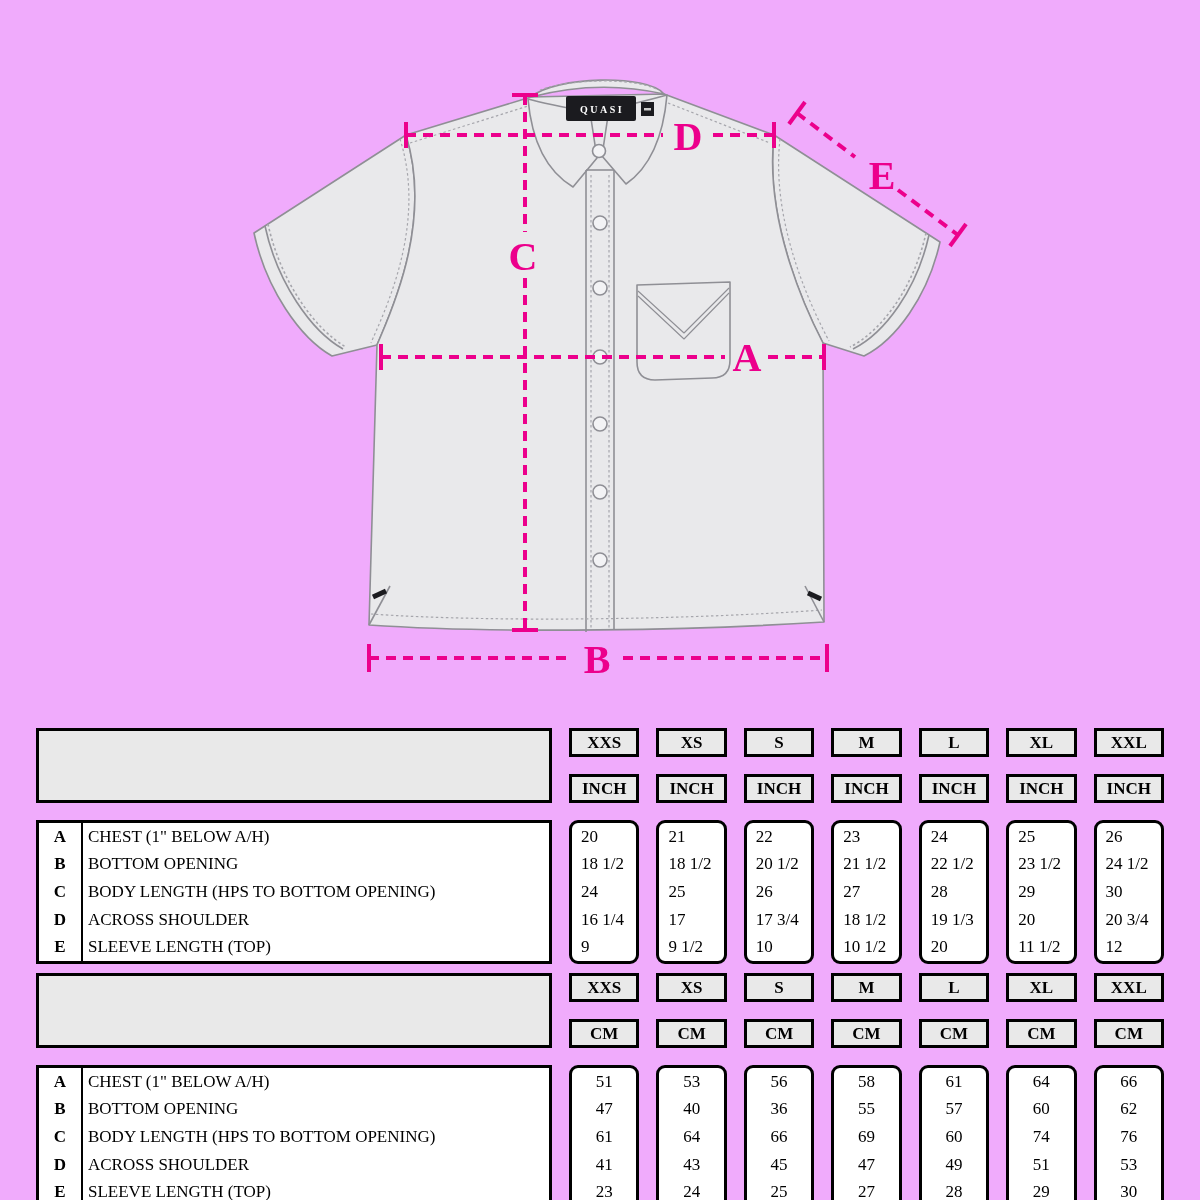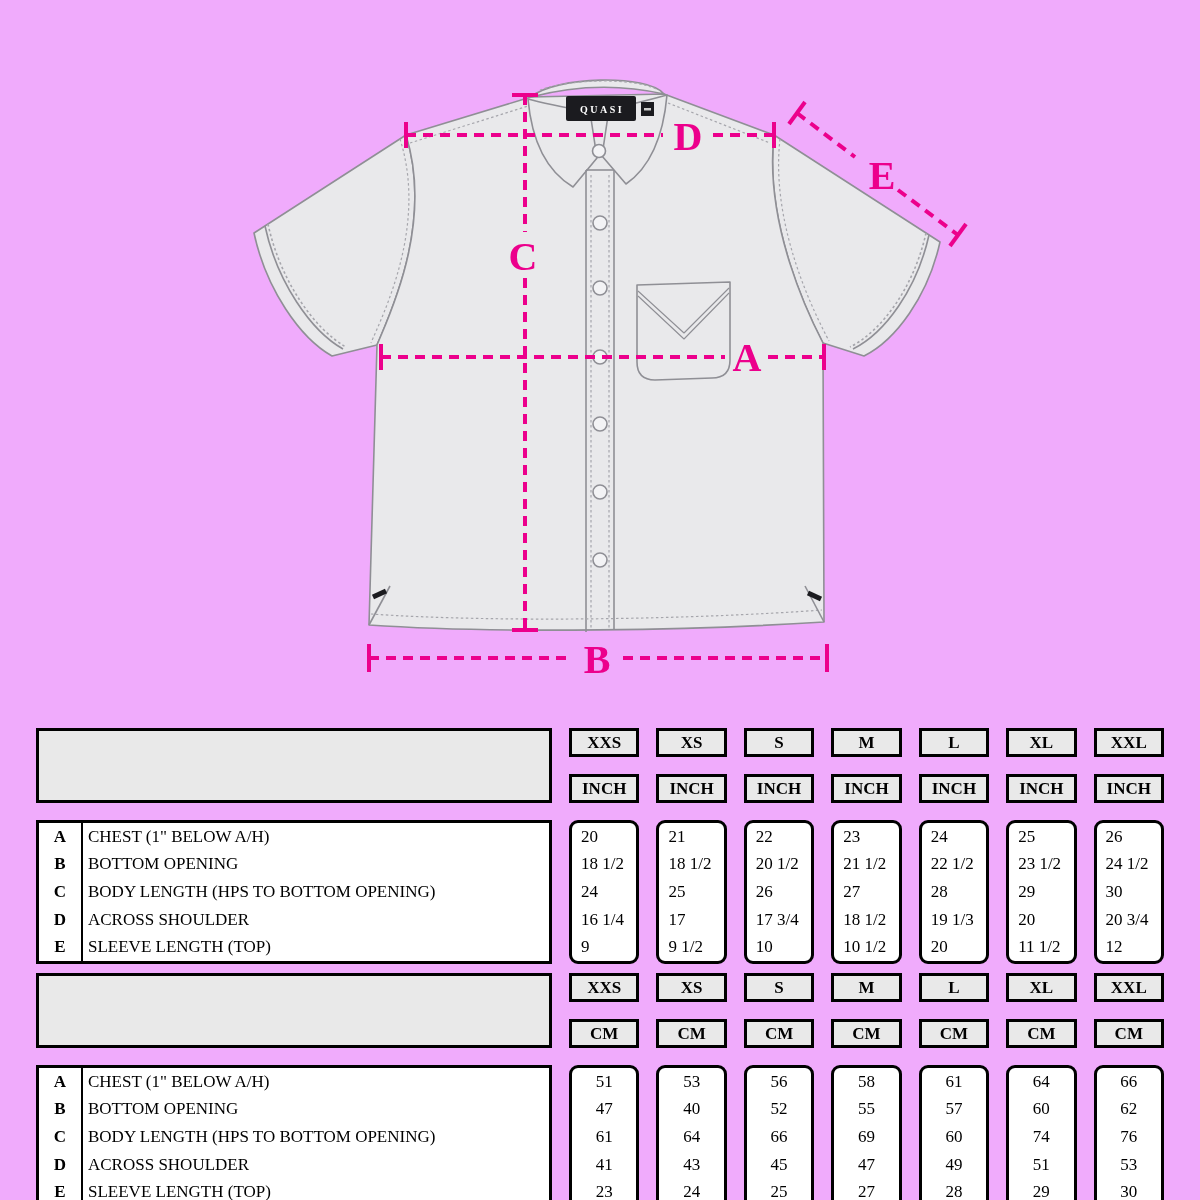--- a/index.html
+++ b/index.html
@@ -284,21 +284,21 @@
       </div>
       <div class="cell data-body center" style="grid-area: 3 / 3;">
         <div class="val">53</div>
         <div class="val">40</div>
         <div class="val">64</div>
         <div class="val">43</div>
         <div class="val">24</div>
       </div>
       <div class="cell data-body center" style="grid-area: 3 / 4;">
         <div class="val">56</div>
-        <div class="val">52</div>
+        <div class="val">36</div>
         <div class="val">66</div>
         <div class="val">45</div>
         <div class="val">25</div>
       </div>
       <div class="cell data-body center" style="grid-area: 3 / 5;">
         <div class="val">58</div>
         <div class="val">55</div>
         <div class="val">69</div>
         <div class="val">47</div>
         <div class="val">27</div>

